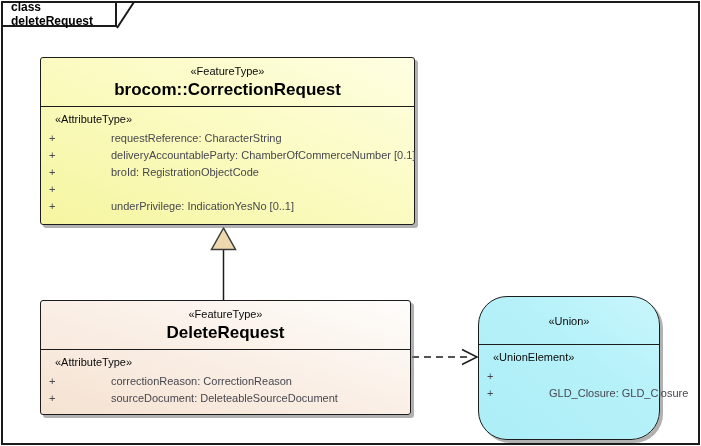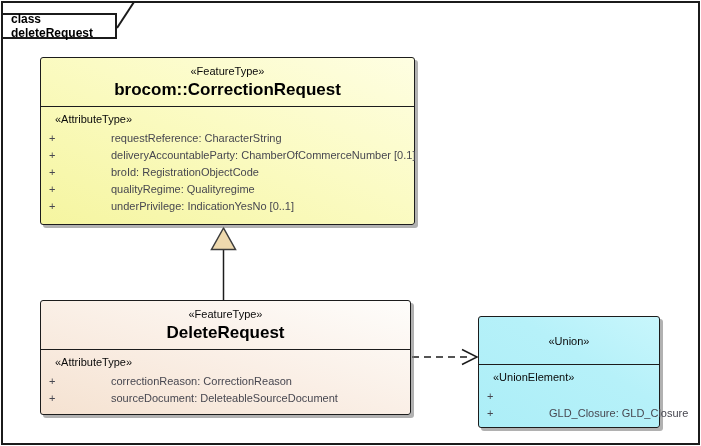--- a/index.html
+++ b/index.html
@@ -5,21 +5,21 @@
   html,body{margin:0;padding:0;background:#ffffff;}
   .stage{
     position:relative;width:701px;height:446px;overflow:hidden;
     font-family:"Liberation Sans", sans-serif;background:#ffffff;
   }
   .frame{
     position:absolute;left:1px;top:1px;width:695px;height:440px;
     border:2px solid #1b1b1b;background:#ffffff;
   }
   .frame-tab{
-    position:absolute;left:1px;top:13px;width:116px;height:26px;
+    position:absolute;left:1px;top:1px;width:116px;height:26px;
     border:2px solid #1b1b1b;background:#ffffff;
     display:flex;align-items:center;padding-left:8px;box-sizing:border-box;
     font-size:12px;font-weight:bold;color:#000000;
   }
   .connector-layer{
     position:absolute;left:0;top:0;width:701px;height:446px;pointer-events:none;
   }
   .uml-box{
     position:absolute;box-sizing:border-box;
     border:1.5px solid #1c1c1c;border-radius:3px;
@@ -81,21 +81,20 @@
       <div class="attr-row">
         <span class="vis">+</span>
         <span class="atext">deliveryAccountableParty: ChamberOfCommerceNumber [0.1]</span>
       </div>
       <div class="attr-row">
         <span class="vis">+</span>
         <span class="atext">broId: RegistrationObjectCode</span>
       </div>
       <div class="attr-row">
         <span class="vis">+</span>
-        <span class="atext">qualityRegime: Qualityregime</span>
       </div>
       <div class="attr-row">
         <span class="vis">+</span>
         <span class="atext">underPrivilege: IndicationYesNo [0..1]</span>
       </div>
     </div>
   </div>
 
   <div class="uml-box box-cream" style="left:40px;top:300px;width:371px;height:115px;">
     <div class="box-header" style="height:49px;">
@@ -108,21 +107,21 @@
         <span class="vis">+</span>
         <span class="atext">correctionReason: CorrectionReason</span>
       </div>
       <div class="attr-row">
         <span class="vis">+</span>
         <span class="atext">sourceDocument: DeleteableSourceDocument</span>
       </div>
     </div>
   </div>
 
-  <div class="uml-box box-cyan" style="left:478px;top:316px;width:182px;height:112px;">
+  <div class="uml-box box-cyan" style="left:478px;top:296px;width:182px;height:144px;border-radius:29px;">
     <div class="box-header" style="height:48px;">
       <div class="stereo">«Union»</div>
     </div>
     <div class="box-attrs">
       <div class="attr-stereo">«UnionElement»</div>
       <div class="attr-row">
         <span class="vis">+</span>
       </div>
       <div class="attr-row">
         <span class="vis">+</span>

